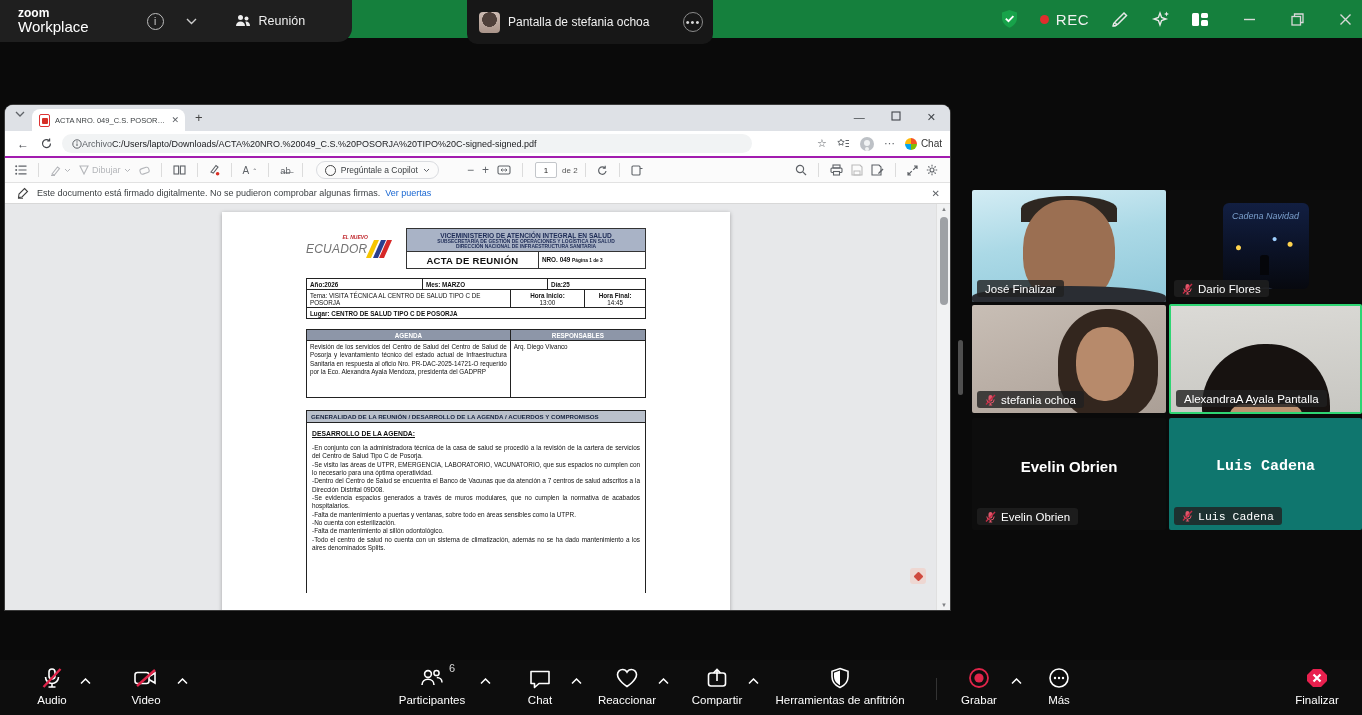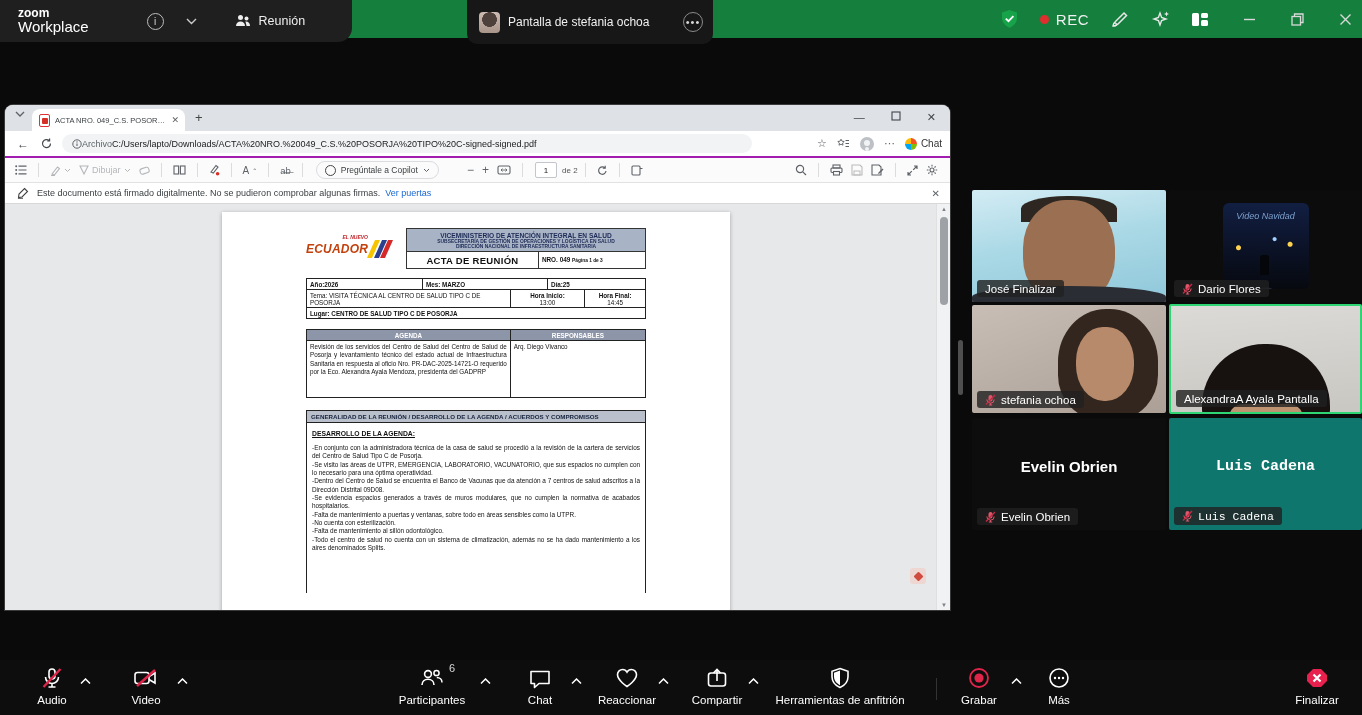--- a/index.html
+++ b/index.html
@@ -79,21 +79,21 @@
   .vscroll .thumb { position:absolute; left:2.5px; top:13px; width:8px; height:88px; background:#9ea1a5; border-radius:4px; }
   .acro-float { position:absolute; right:24px; bottom:26px; width:16px; height:16px; border-radius:3px; background:#eed7d2; display:flex; align-items:center; justify-content:center; }
   .acro-float i { width:7px; height:7px; background:#cf4a3f; transform:rotate(45deg); display:block; border-radius:1px; }
 
   
   .page { position:absolute; left:217px; top:8px; width:508px; height:560px; background:#fff; box-shadow:0 1px 4px rgba(0,0,0,.3); padding:16px 84px 0 84px; color:#111; }
   .hdr { display:flex; }
   .logo { width:100px; padding-top:6px; }
   .logo .l1 { font-size:5px; font-weight:bold; font-style:italic; color:#c0272d; text-align:right; width:62px; }
   .logo-row { display:flex; align-items:center; gap:3px; }
-  .logo .l2 { font-size:12px; font-weight:700; font-style:italic; color:#c2410c; letter-spacing:.2px; }
+  .logo .l2 { font-size:12px; font-weight:400; font-style:italic; color:#737373; letter-spacing:.2px; }
   .stripes { display:flex; gap:1.5px; }
   .stripes i { width:5px; height:18px; transform:skewX(-24deg); display:block; }
   .hdr-table { flex:1; border:1px solid #333; }
   .hdr-band { background:#a9b3c6; color:#1c2a55; text-align:center; padding:2.5px 2px; }
   .hdr-band .h1 { font-size:6.6px; font-weight:bold; }
   .hdr-band .h2 { font-size:4.9px; font-weight:bold; }
   .hdr-acta { display:flex; border-top:1px solid #333; background:#fff; }
   .hdr-acta .a1 { flex:0 0 55%; text-align:center; font-size:9.5px; font-weight:bold; padding:2.5px 0; letter-spacing:.3px; }
   .hdr-acta .a2 { flex:1; border-left:1px solid #333; padding:3.5px 3px; font-size:6.4px; font-weight:bold; }
   .hdr-acta .a2 small { font-size:4.8px; }
@@ -538,21 +538,21 @@
     <div class="hair"></div>
     <div class="face"></div>
     <div class="shirt"></div>
     <div class="namepill">
         <span>José Finalizar</span>
       </div>
   </div>
 
   <div class="tile t-dario">
     <div class="photo">
-      <div class="feliz">Video Navidad</div>
+      <div class="feliz">Cadena Navidad</div>
       <div class="fig"></div>
     </div>
     <div class="namepill">
       <span class="micmute">
         <svg width="11" height="12" viewBox="0 0 11 12">
             <rect x="3.5" y="1" width="4" height="6.5" rx="2" fill="#e0566a"></rect>
             <path d="M1.8 5.5a3.7 3.7 0 0 0 7.4 0M5.5 9.2v1.8M3.8 11h3.4" fill="none" stroke="#e0566a" stroke-width="1"></path>
             <line x1="1" y1="10.5" x2="10" y2="1" stroke="#c22b44" stroke-width="1.4"></line>
           </svg>
       </span>

